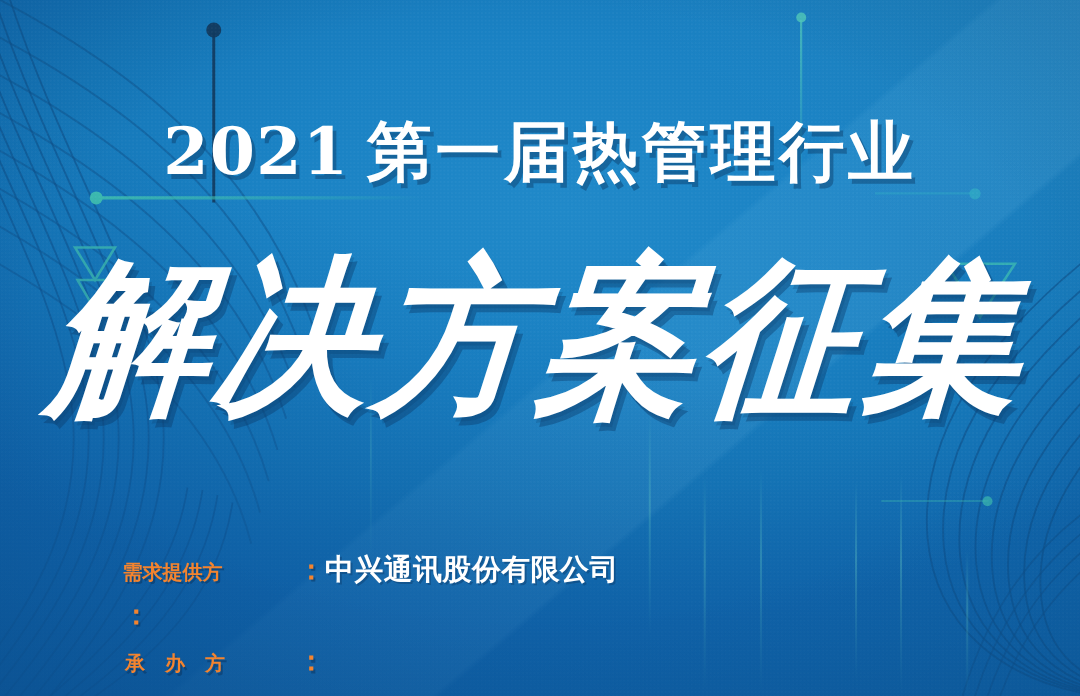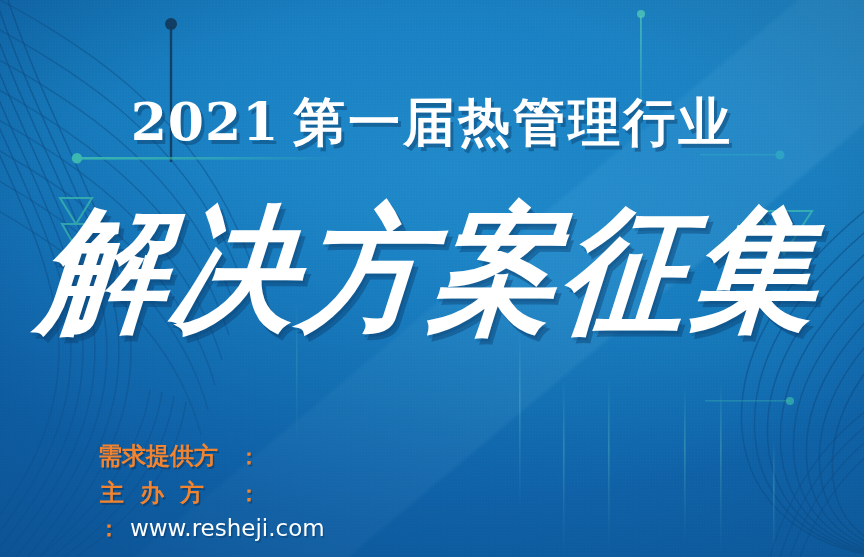--- a/index.html
+++ b/index.html
@@ -120,21 +120,21 @@
     display: flex;
     align-items: baseline;
     height: 37px;
     white-space: nowrap;
   }
   .info-label {
     display: inline-block;
     width: 140px;
     font-family: "DejaVu Serif", "Liberation Serif", serif;
     font-weight: bold;
-    font-size: 24px;
+    font-size: 16px;
     color: #f3842f;
     text-shadow: 1.5px 2px 0 rgba(10,55,100,0.55);
     letter-spacing: 0;
   }
   .info-label.spread {
     letter-spacing: 16px;
     text-indent: 2px;
   }
   .info-colon {
     display: inline-block;
@@ -297,27 +297,27 @@
 
     <div class="hero-row">
       <span class="hero-text">解决方案征集</span>
     </div>
 
     <div class="info">
 
       <div class="info-line">
         <span class="info-label">需求提供方</span>
         <span class="info-colon">：</span>
+        <span class="info-value">中兴通讯股份有限公司</span>
       </div>
 
       <div class="info-line">
-        <span class="info-label spread">主办方</span>
         <span class="info-colon">：</span>
       </div>
 
       <div class="info-line">
+        <span class="info-label spread">承办方</span>
         <span class="info-colon">：</span>
-        <span class="info-value info-url" style="margin-left: 10px;">www.resheji.com</span>
       </div>
 
     </div>
   </div>
 </div>
 
 </body></html>

